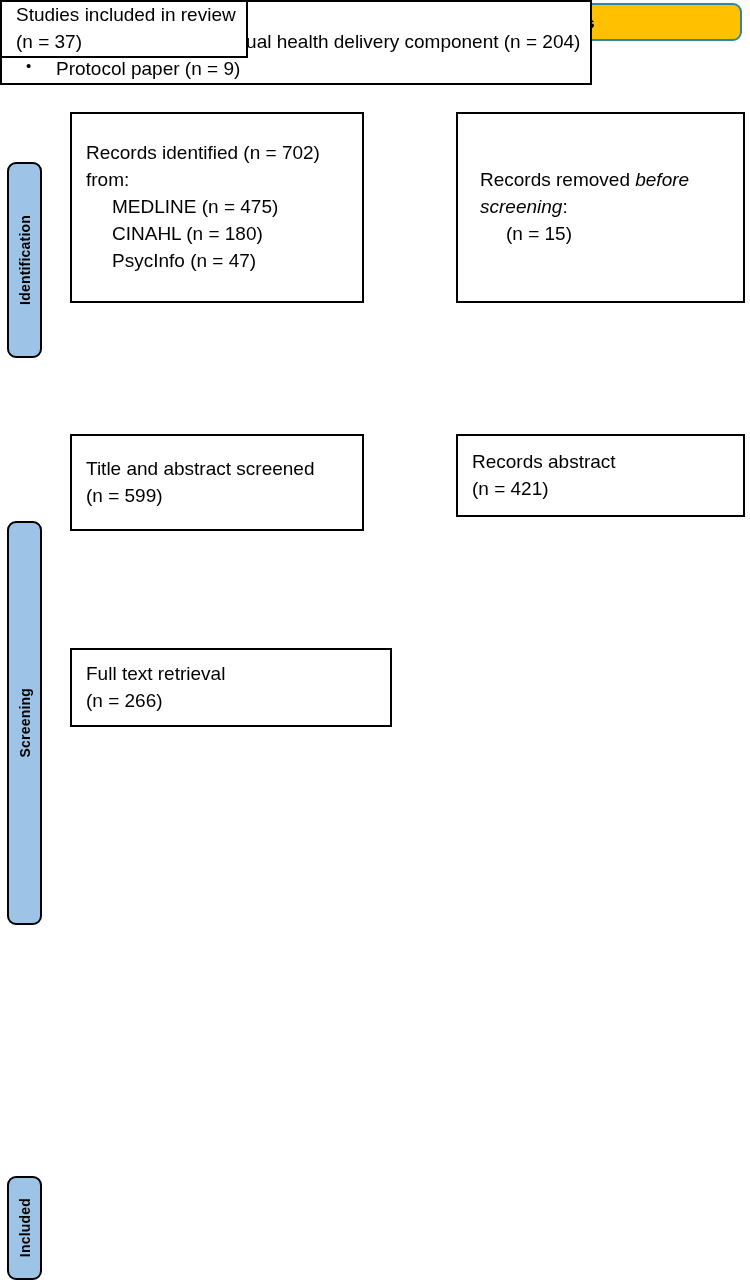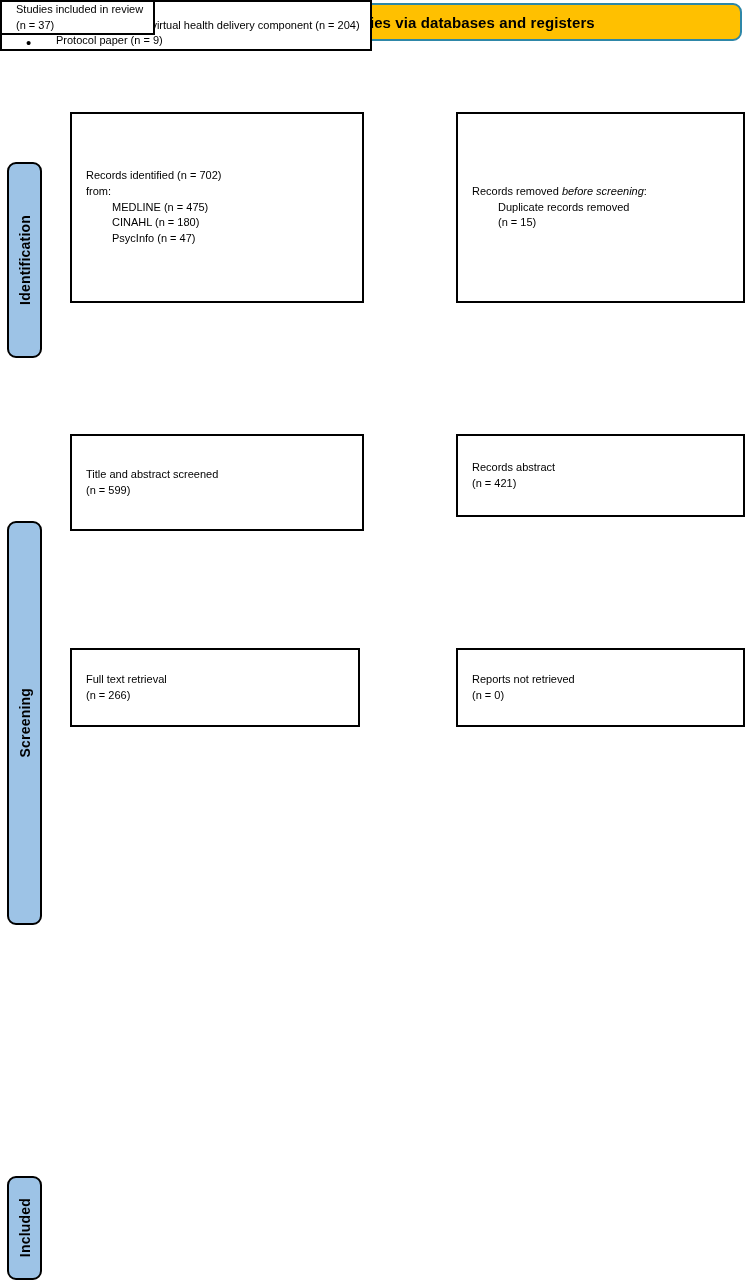--- a/index.html
+++ b/index.html
@@ -72,21 +72,21 @@
   .box {
     position: absolute;
     background: #ffffff;
     border: 2px solid #000000;
     box-sizing: border-box;
     display: flex;
     align-items: center;
   }
   .box-inner {
     padding: 0 10px 0 14px;
-    font-size: 11px;
+    font-size: 19px;
     line-height: 1.42;
     color: #000000;
     width: 100%;
   }
   .box-inner .indent   { padding-left: 26px; display: block; }
   .box-inner .italic   { font-style: italic; }
 
   
   ul.bullets {
     margin: 0;
@@ -102,24 +102,24 @@
     content: "\2022";
     position: absolute;
     left: 10px;
     top: -1px;
     font-size: 15px;
     line-height: 1.42;
   }
 
   
   .box-identified   { left: 70px;  top: 112px;  width: 294px; height: 191px; }
-  .box-removed      { left: 456px; top: 112px;  width: 289px; height: 191px; }
+  .box-removed      { left: 456px; top: 112px;  width: 289px; height: 191px; padding-left: 8px; }
   .box-titleabs     { left: 70px;  top: 434px;  width: 294px; height: 97px;  }
   .box-recexcluded  { left: 456px; top: 434px;  width: 289px; height: 83px;  }
-  .box-fulltext     { left: 70px;  top: 648px;  width: 290px; height: 79px;  }
+  .box-fulltext     { left: 70px;  top: 648px;  width: 322px; height: 79px;  }
   .box-notretrieved { left: 456px; top: 648px;  width: 289px; height: 79px;  }
   .box-eligibility  { left: 70px;  top": 0;     }
   .box-eligibility  { left: 70px;  top: 858px;  width: 294px; height: 83px;  }
   .box-repexcluded  { left: 456px; top: 858px;  width: 289px; height: 173px; align-items: flex-start; }
   .box-repexcluded .box-inner { padding-top: 17px; }
   .box-included     { left: 70px;  top: 1141px; width: 291px; height: 112px; }
 
   /* ---------- Connector arrows ---------- */
   .arrow-v {
     position: absolute;
@@ -185,21 +185,20 @@
       <span>from:</span>
       <span class="indent">MEDLINE (n = 475)</span>
       <span class="indent">CINAHL (n = 180)</span>
       <span class="indent">PsycInfo (n = 47)</span>
     </div>
   </div>
 
   <div class="box box-removed">
     <div class="box-inner">
       <span>Records removed </span><span class="italic">before screening</span><span>:</span>
-      <span class="indent">Duplicate records removed</span>
       <span class="indent">(n = 15)</span>
     </div>
   </div>
 
   <div class="box box-titleabs">
     <div class="box-inner">
       <span>Title and abstract screened</span><br>
       <span>(n = 599)</span>
     </div>
   </div>
@@ -211,26 +210,20 @@
     </div>
   </div>
 
   <div class="box box-fulltext">
     <div class="box-inner">
       <span>Full text retrieval</span><br>
       <span>(n = 266)</span>
     </div>
   </div>
 
-  <div class="box box-notretrieved">
-    <div class="box-inner">
-      <span>Reports not retrieved</span><br>
-      <span>(n = 0)</span>
-    </div>
-  </div>
 
   <div class="box box-eligibility">
     <div class="box-inner">
       <span>Reports assessed for eligibility</span><br>
       <span>(n = 266)</span>
     </div>
   </div>
 
   <div class="box box-repexcluded">
     <div class="box-inner">

